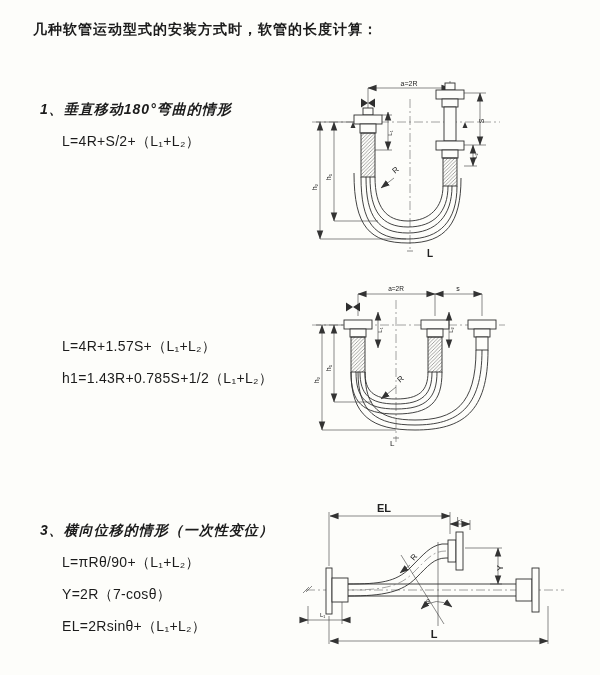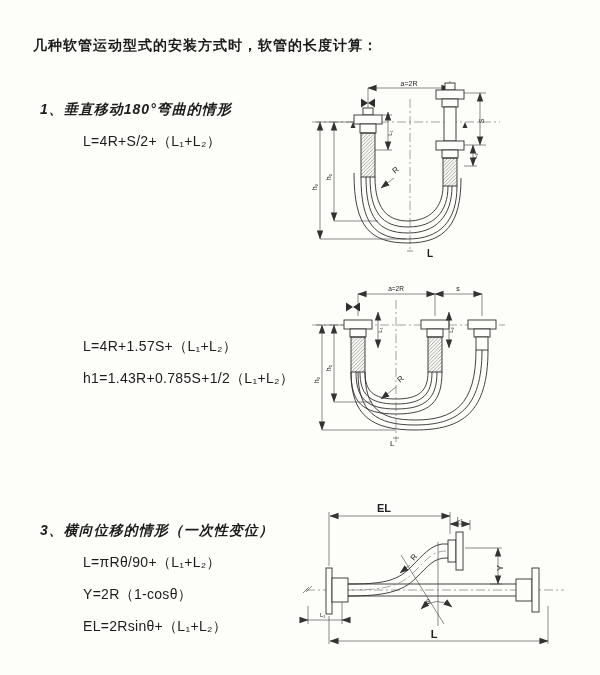--- a/index.html
+++ b/index.html
@@ -4,29 +4,29 @@
 <style>
   html,body{margin:0;padding:0;}
   .page{
     position:relative; width:600px; height:675px;
     background:#fdfdfa; overflow:hidden;
     font-family:"Liberation Sans","DejaVu Sans",sans-serif;
     color:#1c1c1c;
   }
   .title{
     position:absolute; left:33px; top:21px;
-    font-size:14px; font-weight:bold; letter-spacing:1px;margin-top:16px;
+    font-size:14px; font-weight:bold; letter-spacing:1px;
   }
   .sec-heading{
     position:absolute; left:40px;
     font-size:14px; font-weight:bold; letter-spacing:1px;font-style:italic;
   }
   .formula{
     position:absolute; left:62px;
-    font-size:14px; font-weight:normal; letter-spacing:0.3px;margin-left:21px;
+    font-size:14px; font-weight:normal; letter-spacing:0.3px;
   }
   svg{position:absolute; overflow:visible;}
   svg text{fill:#222; font-family:"Liberation Sans","DejaVu Sans",sans-serif;}
   .solid{stroke:#2e2e2e; stroke-width:0.9; fill:#fdfdfa;}
   .wall{stroke:#2e2e2e; stroke-width:0.9; fill:none;}
   .dim{stroke:#3d3d3d; stroke-width:0.6; fill:none;}
   .cl{stroke:#5a5a5a; stroke-width:0.55; fill:none; stroke-dasharray:9 3 2 3;}
   .braid{stroke:#2e2e2e; stroke-width:0.9;}
 </style>
 </head>
@@ -37,21 +37,21 @@
   <div class="title">几种软管运动型式的安装方式时，软管的长度计算：</div>
 
   <div class="sec-heading" style="top:101px">1、垂直移动180°弯曲的情形</div>
   <div class="formula" style="top:133px">L=4R+S/2+（L₁+L₂）</div>
 
   <div class="formula" style="top:338px">L=4R+1.57S+（L₁+L₂）</div>
   <div class="formula" style="top:370px">h1=1.43R+0.785S+1/2（L₁+L₂）</div>
 
   <div class="sec-heading" style="top:522px">3、横向位移的情形（一次性变位）</div>
   <div class="formula" style="top:554px">L=πRθ/90+（L₁+L₂）</div>
-  <div class="formula" style="top:586px">Y=2R（1-cosθ）</div>
+  <div class="formula" style="top:586px">Y=2R（7-cosθ）</div>
   <div class="formula" style="top:618px">EL=2Rsinθ+（L₁+L₂）</div>
 
   <svg style="left:300px; top:75px;" width="290" height="185" viewBox="0 0 290 185">
     <defs>
       <pattern id="hatch1" patternUnits="userSpaceOnUse" width="3.5" height="3.5">
         <path d="M0,3.5 L3.5,0" stroke="#4a4a4a" stroke-width="0.5"></path>
       </pattern>
       <marker id="ar1" markerUnits="userSpaceOnUse" markerWidth="9" markerHeight="9" viewBox="0 0 10 10" refX="9.5" refY="5" orient="auto-start-reverse">
         <path d="M0,1.4 L10,5 L0,8.6 Z" fill="#333"></path>
       </marker>

